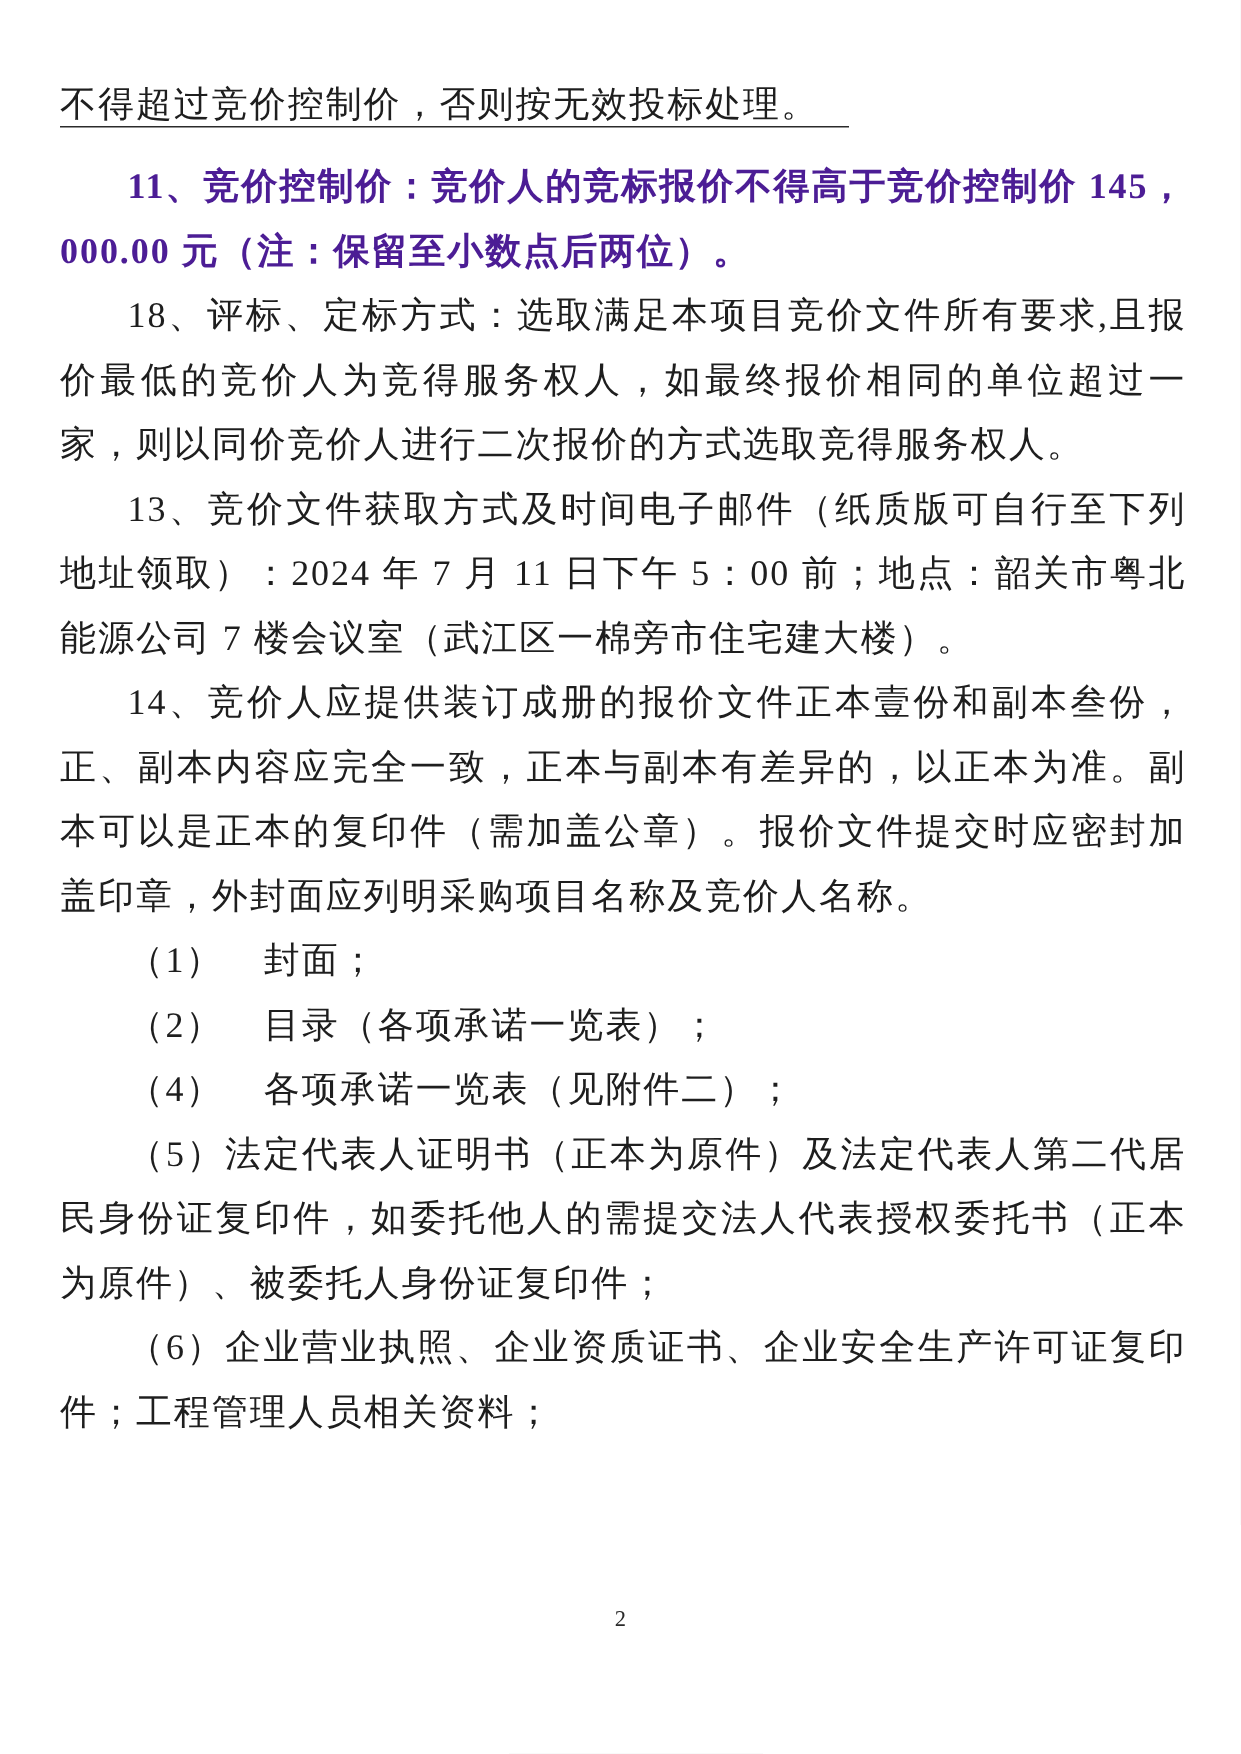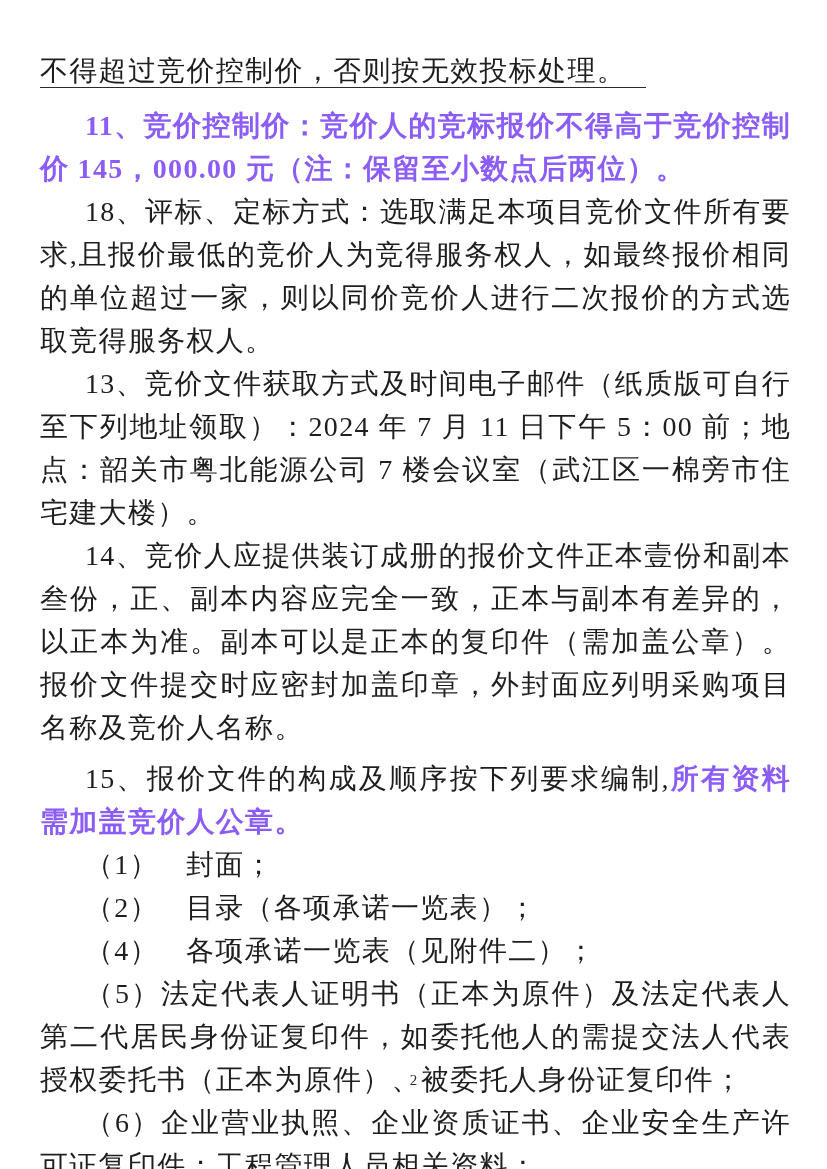--- a/index.html
+++ b/index.html
@@ -18,34 +18,34 @@
     overflow: hidden;
   }
   .content {
     position: absolute;
     left: 40px;
     top: 49px;
     width: 751px;
   }
   .para {
     margin: 0;
-    font-size: 28px;
+    font-size: 24px;
     line-height: 43px;
     letter-spacing: 1.3px;
     text-align: justify;
     color: #1e1e1e;
   }
   .indent { text-indent: 45px; }
   .carryover { text-indent: 0; margin-bottom: 12px; }
   .underlined {
     border-bottom: 1.6px solid #2b2b2b;
     padding-right: 20px;
     padding-bottom: 1px;
   }
-  .bold { font-weight: bold; color: #8b5cf6; }
+  .bold { font-weight: bold; color: #4c1d95; }
   .p15 { margin-top: 8px; }
   .num-gap { margin-right: 27px; }
   .page-number {
     position: absolute;
     left: 0;
     top: 1072px;
     width: 100%;
     text-align: center;
     font-size: 15px;
     color: #2a2a2a;
@@ -61,21 +61,20 @@
     <p class="para carryover"><span class="underlined">不得超过竞价控制价，否则按无效投标处理。</span></p>
 
     <p class="para indent bold">11、竞价控制价：竞价人的竞标报价不得高于竞价控制价 145，000.00 元（注：保留至小数点后两位）。</p>
 
     <p class="para indent">18、评标、定标方式：选取满足本项目竞价文件所有要求,且报价最低的竞价人为竞得服务权人，如最终报价相同的单位超过一家，则以同价竞价人进行二次报价的方式选取竞得服务权人。</p>
 
     <p class="para indent">13、竞价文件获取方式及时间电子邮件（纸质版可自行至下列地址领取）：2024 年 7 月 11 日下午 5：00 前；地点：韶关市粤北能源公司 7 楼会议室（武江区一棉旁市住宅建大楼）。</p>
 
     <p class="para indent">14、竞价人应提供装订成册的报价文件正本壹份和副本叁份，正、副本内容应完全一致，正本与副本有差异的，以正本为准。副本可以是正本的复印件（需加盖公章）。报价文件提交时应密封加盖印章，外封面应列明采购项目名称及竞价人名称。</p>
 
-    <p class="para indent p15"><span>15、报价文件的构成及顺序按下列要求编制,</span><span class="bold">所有资料需加盖竞价人公章。</span></p>
 
     <p class="para indent"><span class="num-gap">（1）</span><span>封面；</span></p>
 
     <p class="para indent"><span class="num-gap">（2）</span><span>目录（各项承诺一览表）；</span></p>
 
 
     <p class="para indent"><span class="num-gap">（4）</span><span>各项承诺一览表（见附件二）；</span></p>
 
     <p class="para indent"><span>（5）</span><span>法定代表人证明书（正本为原件）及法定代表人第二代居民身份证复印件，如委托他人的需提交法人代表授权委托书（正本为原件）、被委托人身份证复印件；</span></p>
 

